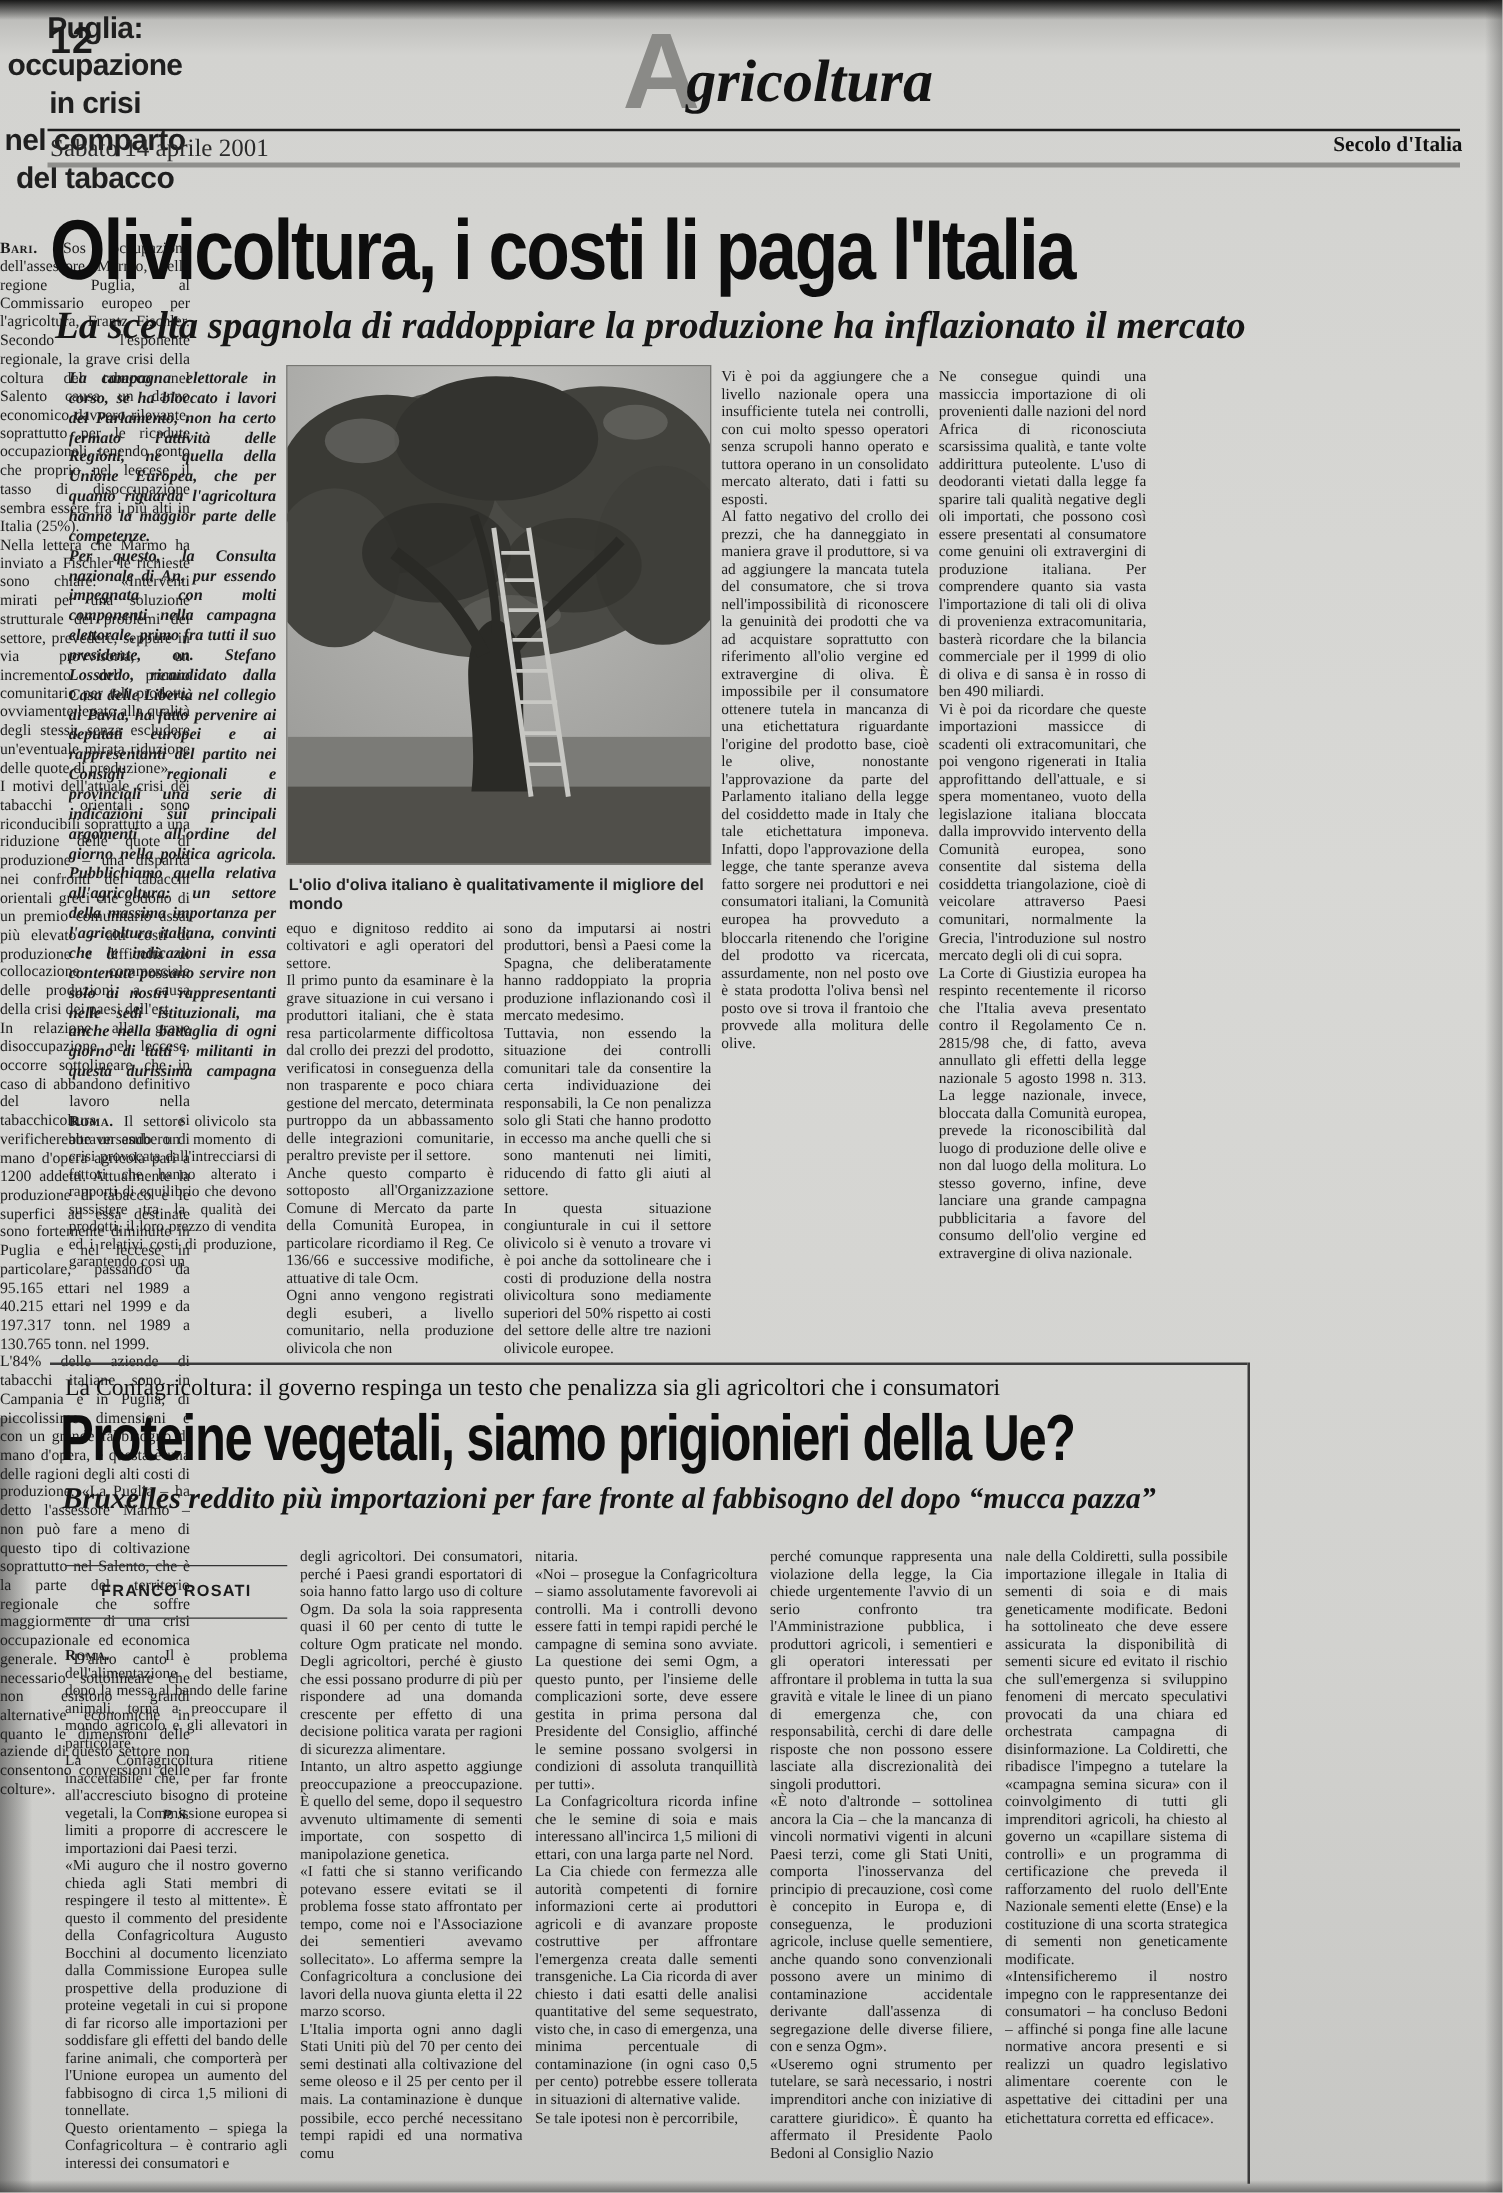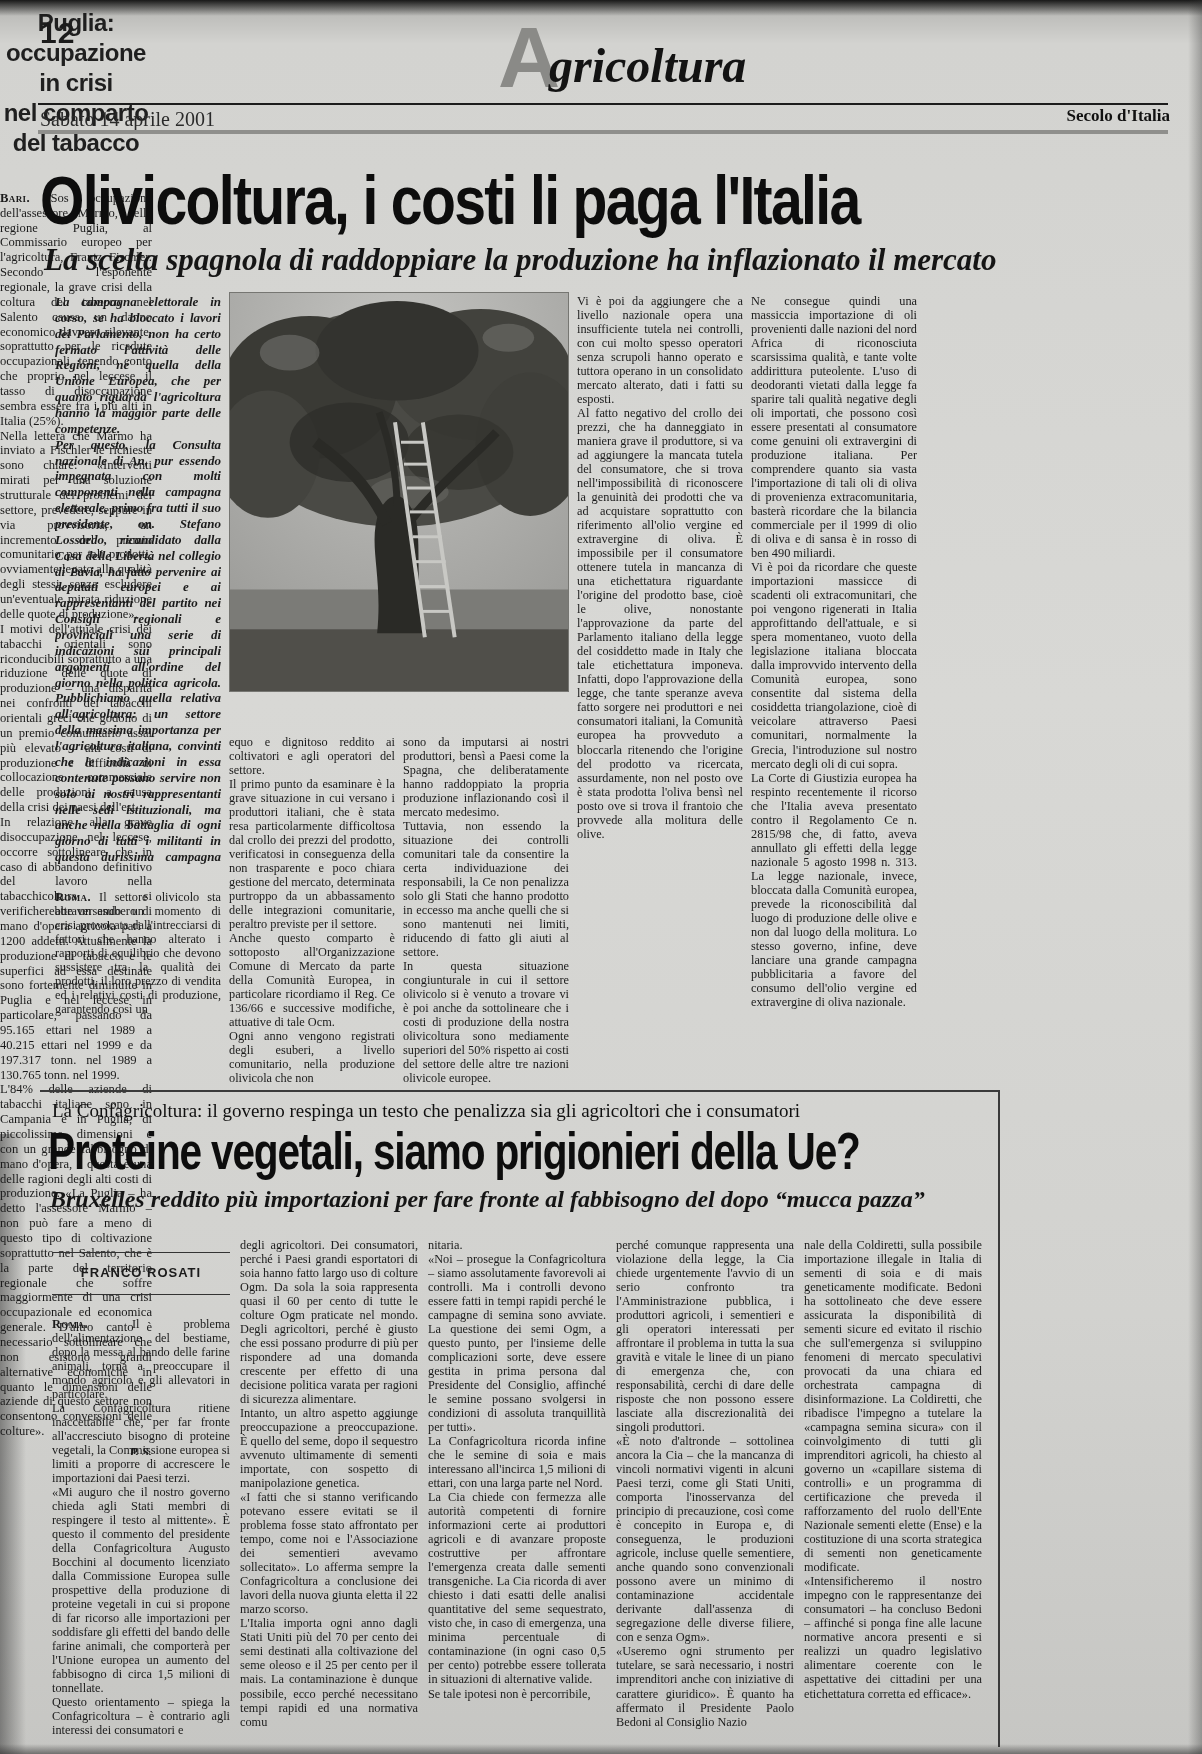--- a/index.html
+++ b/index.html
@@ -121,20 +121,21 @@
       <line x1="193" y1="320" x2="223" y2="320" stroke="#c8c8c4" stroke-width="3"></line>
       <line x1="190" y1="295" x2="220" y2="295" stroke="#c8c8c4" stroke-width="3"></line>
       <line x1="187" y1="270" x2="217" y2="270" stroke="#c8c8c4" stroke-width="3"></line>
       <line x1="184" y1="245" x2="213" y2="245" stroke="#c8c8c4" stroke-width="3"></line>
       <line x1="181" y1="220" x2="209" y2="220" stroke="#c8c8c4" stroke-width="3"></line>
       <line x1="178" y1="196" x2="205" y2="196" stroke="#c8c8c4" stroke-width="3"></line>
       <line x1="175" y1="172" x2="201" y2="172" stroke="#c8c8c4" stroke-width="3"></line>
       <line x1="172" y1="150" x2="198" y2="150" stroke="#c8c8c4" stroke-width="3"></line>
     </svg>
   </div>
+  <div class="abs photo-caption sans">L'olio d'oliva italiano è qualitativamente il migliore del mondo</div>
 
   <div class="col" style="left:229px; top:735px; height:352px;">equo e dignitoso reddito ai coltivatori e agli operatori del settore.
 Il primo punto da esaminare è la grave situazione in cui versano i produttori italiani, che è stata resa particolarmente difficoltosa dal crollo dei prezzi del prodotto, verificatosi in conseguenza della non trasparente e poco chiara gestione del mercato, determinata purtroppo da un abbassamento delle integrazioni comunitarie, peraltro previste per il settore.
 Anche questo comparto è sottoposto all'Organizzazione Comune di Mercato da parte della Comunità Europea, in particolare ricordiamo il Reg. Ce 136/66 e successive modifiche, attuative di tale Ocm.
 Ogni anno vengono registrati degli esuberi, a livello comunitario, nella produzione olivicola che non</div>
   <div class="col" style="left:403px; top:735px; height:352px;">sono da imputarsi ai nostri produttori, bensì a Paesi come la Spagna, che deliberatamente hanno raddoppiato la propria produzione inflazionando così il mercato medesimo.
 Tuttavia, non essendo la situazione dei controlli comunitari tale da consentire la certa individuazione dei responsabili, la Ce non penalizza solo gli Stati che hanno prodotto in eccesso ma anche quelli che si sono mantenuti nei limiti, riducendo di fatto gli aiuti al settore.
 In questa situazione congiunturale in cui il settore olivicolo si è venuto a trovare vi è poi anche da sottolineare che i costi di produzione della nostra olivicoltura sono mediamente superiori del 50% rispetto ai costi del settore delle altre tre nazioni olivicole europee.</div>
 
   <div class="col" style="left:577px; top:294px; height:793px;">Vi è poi da aggiungere che a livello nazionale opera una insufficiente tutela nei controlli, con cui molto spesso operatori senza scrupoli hanno operato e tuttora operano in un consolidato mercato alterato, dati i fatti su esposti.

